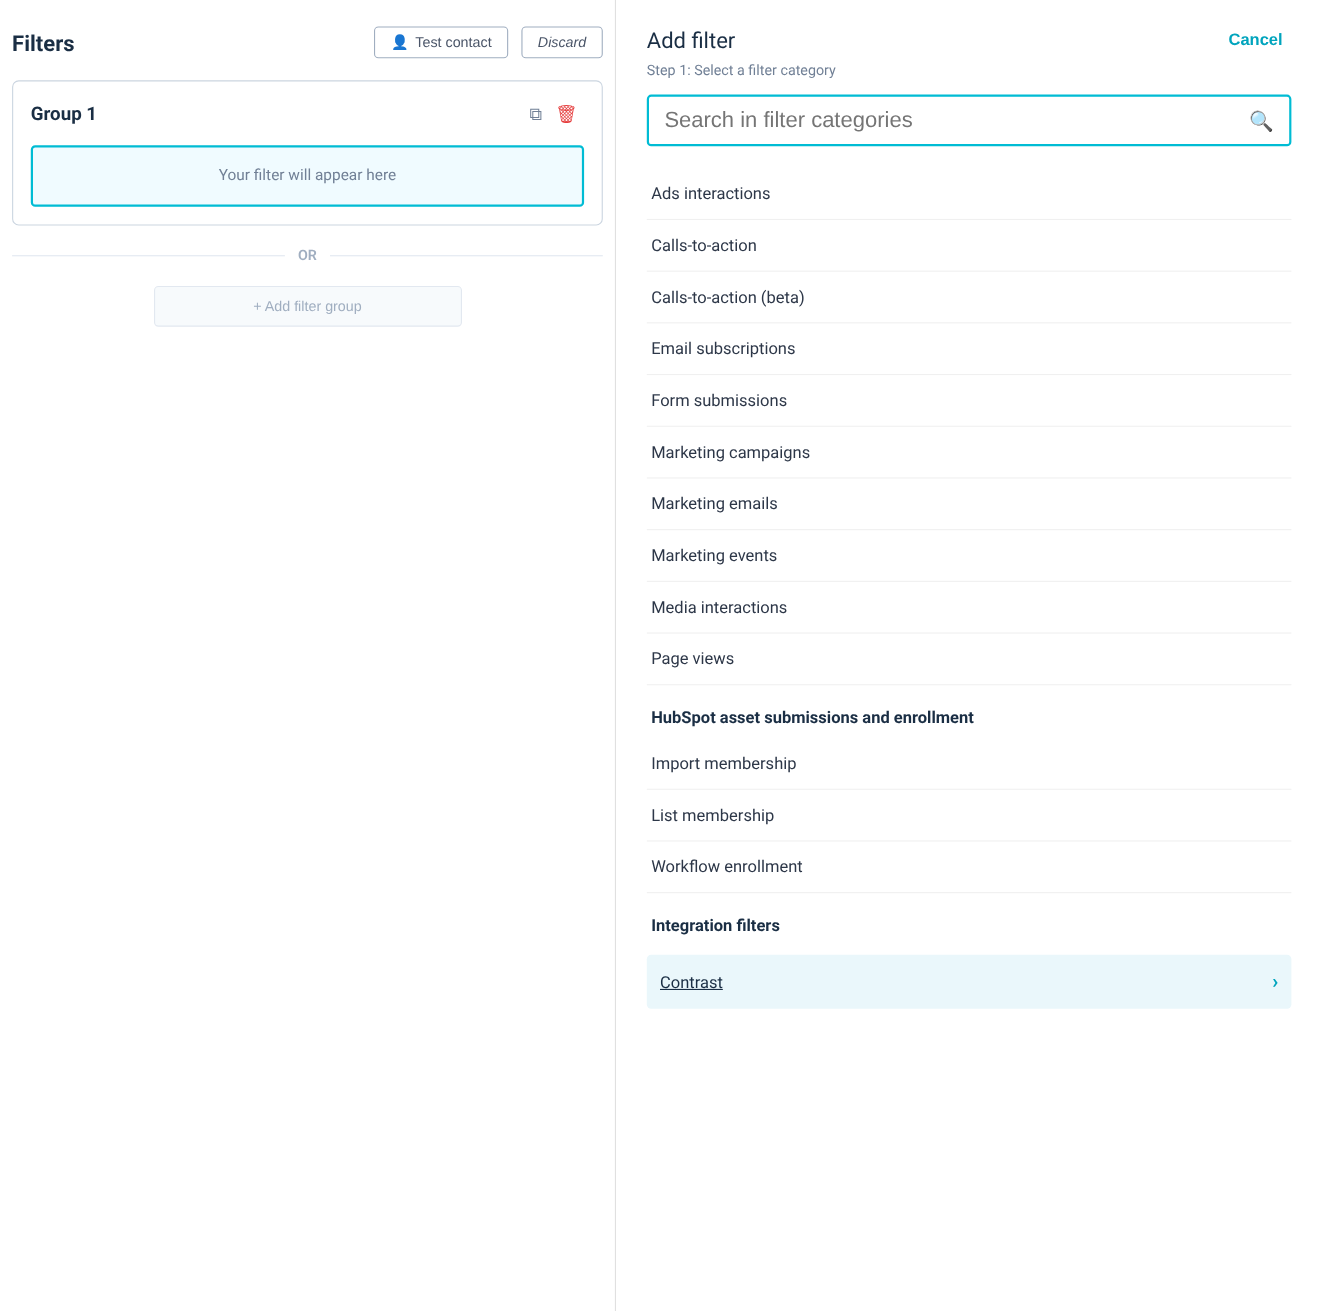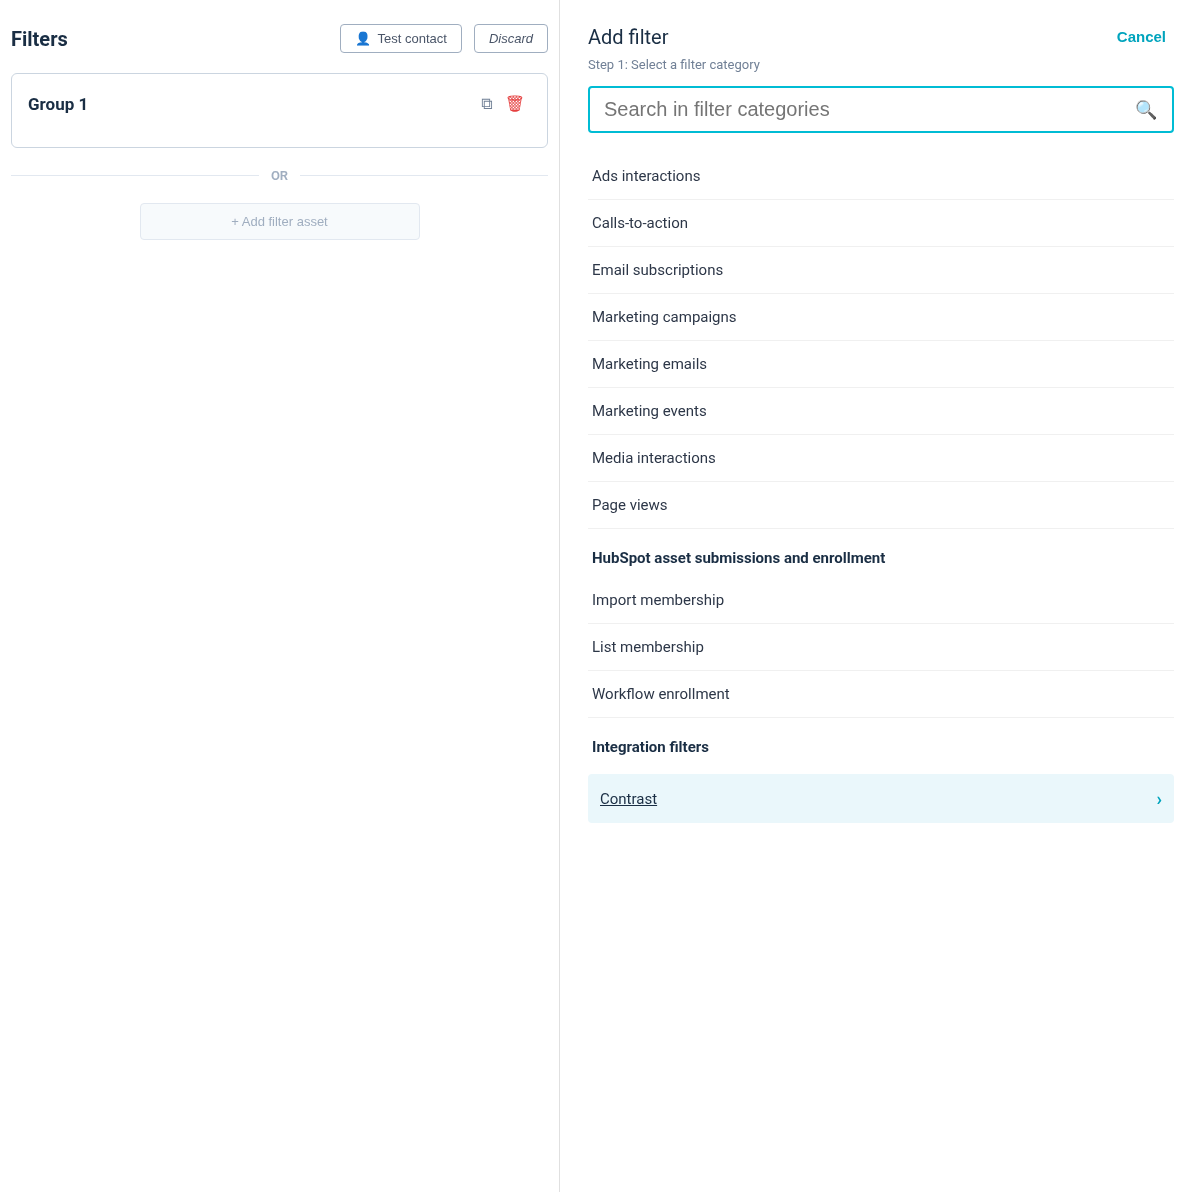--- a/index.html
+++ b/index.html
@@ -257,48 +257,53 @@
   <div class="group-box">
     <div class="group-header">
       <span class="group-title">Group 1</span>
       <button class="icon-btn">
         <span>⧉</span>
       </button>
       <button class="icon-btn">
         <span style="color:#e53e3e;">🗑</span>
       </button>
     </div>
+    <div class="filter-placeholder">
+      <span>Your filter will appear here</span>
+    </div>
   </div>
 
   <div class="or-divider">
     <span>OR</span>
   </div>
 
   <button class="add-filter-group-btn">
-    <span>+ Add filter asset</span>
+    <span>+ Add filter group</span>
   </button>
 </div>
 
 <div class="right-panel">
   <div class="right-header">
     <span class="add-filter-title">Add filter</span>
     <button class="cancel-btn">Cancel</button>
   </div>
 
   <div class="step-label">Step 1: Select a filter category</div>
 
   <div class="search-box">
     <input class="search-input" type="text" placeholder="Search in filter categories" style="">
     <span class="search-icon">🔍</span>
   </div>
 
   <ul class="category-list">
     <li class="category-item">Ads interactions</li>
     <li class="category-item">Calls-to-action</li>
+    <li class="category-item">Calls-to-action (beta)</li>
     <li class="category-item">Email subscriptions</li>
+    <li class="category-item">Form submissions</li>
     <li class="category-item">Marketing campaigns</li>
     <li class="category-item">Marketing emails</li>
     <li class="category-item">Marketing events</li>
     <li class="category-item">Media interactions</li>
     <li class="category-item">Page views</li>
   </ul>
 
   <div class="category-section-title">HubSpot asset submissions and enrollment</div>
 
   <ul class="category-list">

